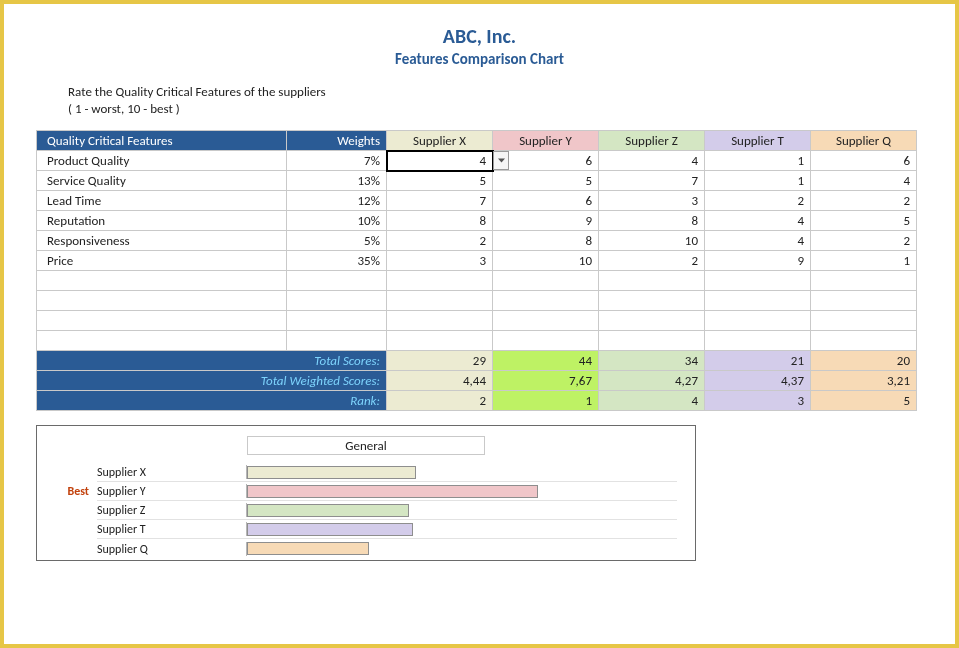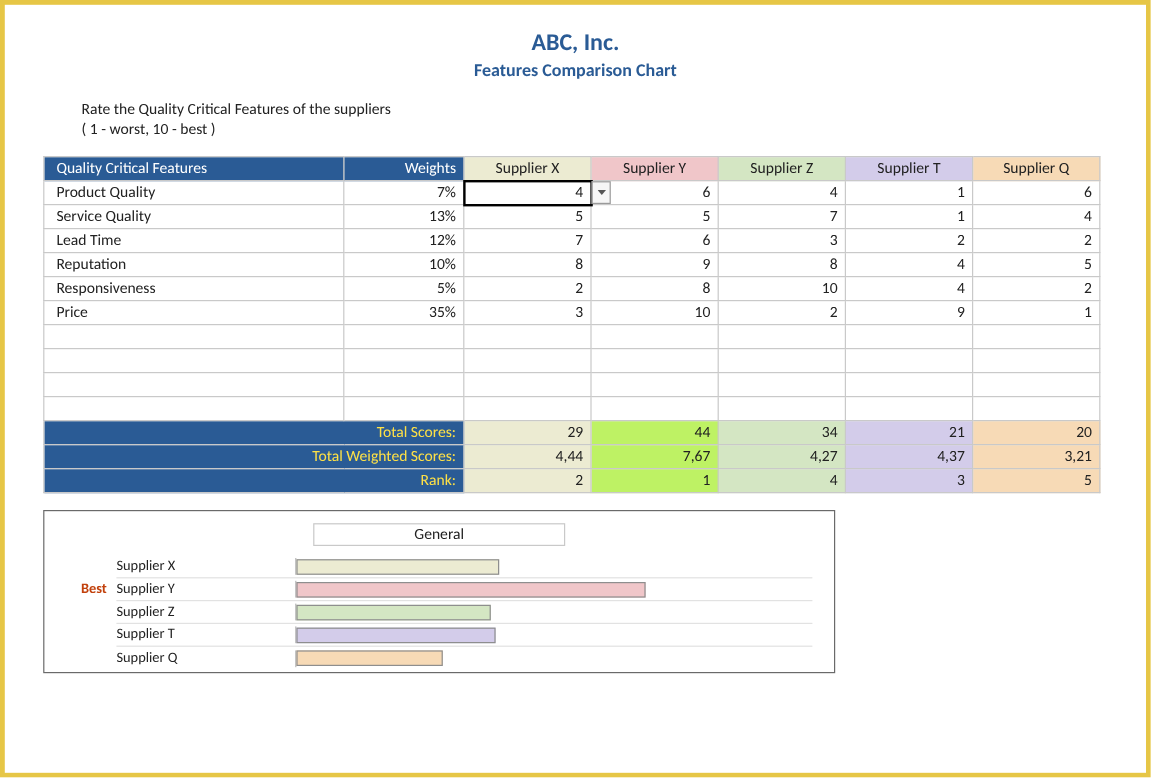--- a/index.html
+++ b/index.html
@@ -63,21 +63,21 @@
   .sz { background:#d4e6c3; text-align:center !important; }
   .st { background:#d3ccea; text-align:center !important; }
   .sq { background:#f7dab6; text-align:center !important; }
 
   .sx-b { background:#ecebd2; }
   .sy-b { background:#bef264; }
   .sz-b { background:#d4e6c3; }
   .st-b { background:#d3ccea; }
   .sq-b { background:#f7dab6; }
 
-  .total-label { background:#2a5b95; color:#fde047; font-weight:700; text-align:right; }
+  .total-label { background:#2a5b95; color:#7dd3fc; font-weight:700; text-align:right;font-style:italic; }
 
   .active-cell {
     position: relative;
     outline: 2px solid #000;
     outline-offset: -1px;
   }
   .dd-handle {
     position:absolute;
     right:-17px; top:0;
     width:16px; height:100%;
@@ -88,21 +88,21 @@
   .dd-handle svg { width:7px; height:5px; }
 
   
   .chart-box {
     width: 660px;
     margin-top: 14px;
     border: 1px solid #6a6a6a;
     padding: 6px 0 2px 0;
   }
   .chart-title-box {
-    width: 210px;
+    width: 238px;
     margin: 4px auto 8px auto;
     border:1px solid #c9c9c9;
     text-align:center;
     padding:1px 0;
     font-size:13px;
   }
   .chart-rows { padding: 0 18px 0 60px; }
   .chart-row {
     display:flex; align-items:center;
     height:19px;

